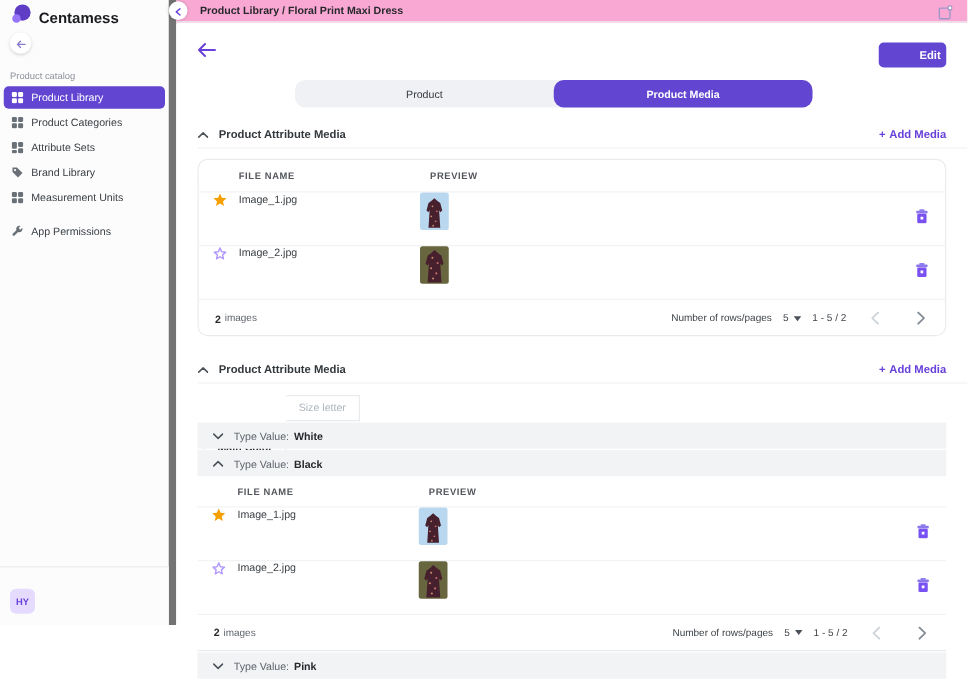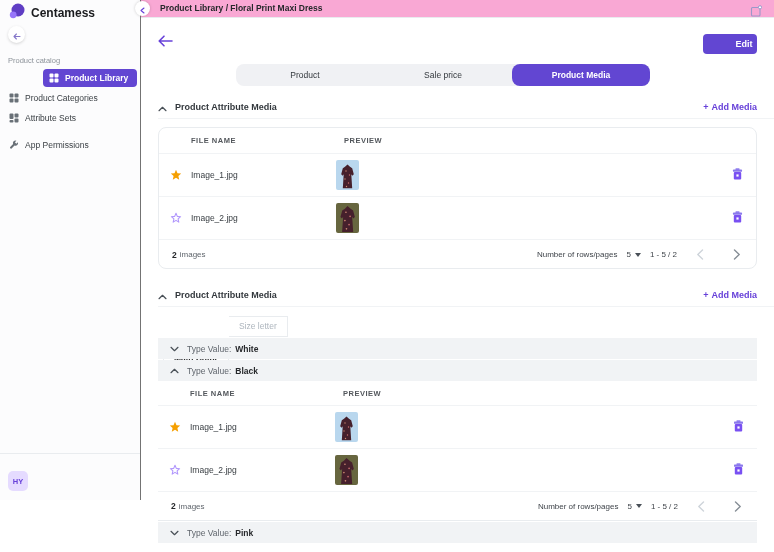--- a/index.html
+++ b/index.html
@@ -3,32 +3,32 @@
 <meta charset="utf-8">
 <style>
   * { margin:0; padding:0; box-sizing:border-box; }
   html,body { width:774px; height:552px; }
   body {
     position:relative; overflow:hidden; background:#fff;
     font-family:"Liberation Sans", sans-serif; color:#2f3337;
   }
   
   .sidebar { position:absolute; left:0; top:0; width:141px; height:500px;
-             background:#fcfcfd; border-right:1px solid #737373; }
+             background:#fcfcfd; border-right:6px solid #737373; }
   .logo-row { position:absolute; top:3px; left:9px; display:flex; align-items:center; gap:6px; }
   .logo-title { font-size:12px; font-weight:700; color:#1a1b1e; }
   .collapse-btn { position:absolute; top:26px; left:8px; width:17px; height:17px; border-radius:50%;
                   background:#fff; box-shadow:0 1px 3px rgba(0,0,0,.16); display:flex;
                   align-items:center; justify-content:center; cursor:pointer; }
   .side-label { position:absolute; top:56px; left:8px; font-size:7.5px; color:#8d939a; }
   .nav { position:absolute; top:69px; left:3px; right:3px; }
   .nav-item { display:flex; align-items:center; gap:6px; height:18px; margin-bottom:2px;
               padding:0 6px; border-radius:4px; font-size:8.5px; color:#3b4045; cursor:pointer; }
   .nav-item .ico { display:flex; width:10px; justify-content:center; }
-  .nav-item.active { background:#6246d2; color:#fff; font-weight:700;margin-left:40px; }
+  .nav-item.active { background:#6246d2; color:#fff; font-weight:400; }
   .nav-item.gap-top { margin-top:9px; }
   .user-row { position:absolute; bottom:0; left:0; right:0; border-top:1px solid #e9ecef;
               padding:17px 8px 9px; display:flex; gap:6px; align-items:center; background:#fcfcfd; cursor:pointer; }
   .avatar { width:20px; height:20px; border-radius:5px; background:#e5dbff; color:#6741d9;
             font-size:7.5px; font-weight:700; display:flex; align-items:center; justify-content:center; }
   .user-name { font-size:8px; font-weight:700; color:#1a1b1e; line-height:10px; }
   .user-email { font-size:7px; color:#868e96; line-height:9px; }
   
   .topbar { position:absolute; left:141px; right:0; top:0; height:18px; background:#f9a8d4;
             border-bottom:1px solid #e9ecef; }
@@ -57,21 +57,21 @@
                font-weight:600; cursor:pointer; }
   .divider { position:absolute; left:17px; right:0; border-top:1px solid #f1f3f5; }
   .d1 { top:99px; } .d2 { top:287px; }
   
   .card { position:absolute; left:17px; right:17px; top:108px; height:142px;
           border:1px solid #e9ecef; border-radius:8px; background:#fff; overflow:hidden; }
   .thead { display:flex; align-items:center; height:26px; border-bottom:1px solid #f1f3f5; }
   .th-file { margin-left:32px; width:153px; font-size:7.5px; font-weight:700; color:#53575c;
              letter-spacing:.5px; }
   .th-prev { font-size:7.5px; font-weight:700; color:#53575c; letter-spacing:.5px; }
-  .trow { display:flex; align-items:center; height:43px; border-bottom:1px solid #f1f3f5;
+  .trow { display:flex; align-items:flex-start; height:43px; border-bottom:1px solid #f1f3f5;
           position:relative; }
   .star-btn { margin-left:11px; width:13px; display:flex; cursor:pointer; }
   .fname { margin-left:8px; width:145px; font-size:8.5px; color:#3b4045; }
   .thumb { width:23px; height:30px; border-radius:2px; overflow:hidden; display:flex;
            align-items:flex-end; justify-content:center; }
   .del-btn { position:absolute; right:13px; top:50%; transform:translateY(-50%); cursor:pointer; }
   .tfoot { display:flex; align-items:center; height:29px; padding:0 13px; font-size:8px; color:#5f656c; }
   .count-num { font-weight:700; color:#26282b; margin-right:3px; font-size:8.5px; }
   .foot-right { margin-left:auto; display:flex; align-items:center; gap:9px; color:#3f444a; }
   .rows-select { display:flex; align-items:center; gap:4px; cursor:pointer; }
@@ -141,20 +141,40 @@
       <span class="ico">
         <svg width="10" height="10" viewBox="0 0 10 10">
             <rect x="0.5" y="0.5" width="4" height="5.5" rx="1" fill="#697077"></rect>
             <rect x="5.5" y="0.5" width="4" height="4" rx="1" fill="#697077"></rect>
             <rect x="0.5" y="7" width="4" height="2.5" rx="1" fill="#697077"></rect>
             <rect x="5.5" y="5.5" width="4" height="4" rx="1" fill="#697077"></rect>
           </svg>
       </span>
       <span>Attribute Sets</span>
     </div>
+    <div class="nav-item">
+      <span class="ico">
+        <svg width="10" height="10" viewBox="0 0 10 10">
+            <path d="M1 1h3.6L9 5.4 5.4 9 1 4.6Z" fill="#697077"></path>
+            <circle cx="3" cy="3" r="0.9" fill="#fcfcfd"></circle>
+          </svg>
+      </span>
+      <span>Brand Library</span>
+    </div>
+    <div class="nav-item">
+      <span class="ico">
+        <svg width="10" height="10" viewBox="0 0 10 10">
+            <rect x="0.5" y="0.5" width="4" height="4" rx="1" fill="#697077"></rect>
+            <rect x="5.5" y="0.5" width="4" height="4" rx="1" fill="#697077"></rect>
+            <rect x="0.5" y="5.5" width="4" height="4" rx="1" fill="#697077"></rect>
+            <rect x="5.5" y="5.5" width="4" height="4" rx="1" fill="#697077"></rect>
+          </svg>
+      </span>
+      <span>Measurement Units</span>
+    </div>
     <div class="nav-item gap-top">
       <span class="ico">
         <svg width="10" height="10" viewBox="0 0 10 10">
             <path d="M8.8 2.2a2.5 2.5 0 0 1-3.3 3.3L2.6 8.4a1 1 0 0 1-1.4-1.4l2.9-2.9a2.5 2.5 0 0 1 3.3-3.3L5.9 2.3l1.4 1.4Z" fill="#697077"></path>
           </svg>
       </span>
       <span>App Permissions</span>
     </div>
   </div>
   <div class="user-row">
@@ -186,21 +206,20 @@
     <span>
       <svg width="15" height="12" viewBox="0 0 15 12">
           <path d="M14 6H1.5M6 1.2 1.2 6 6 10.8" stroke="#6741d9" stroke-width="1.6" fill="none" stroke-linecap="round" stroke-linejoin="round"></path>
         </svg>
     </span>
   </div>
   <button class="edit-btn">Edit</button>
 
   <div class="tabbar">
     <div class="tab">Product</div>
-    <div class="tab">Sale price</div>
     <div class="tab active">Product Media</div>
   </div>
 
   <div class="sec-head s1">
     <span>
       <svg width="9" height="6" viewBox="0 0 9 6">
           <path d="M1 4.7 4.5 1.3 8 4.7" stroke="#495057" stroke-width="1.2" fill="none" stroke-linecap="round" stroke-linejoin="round"></path>
         </svg>
     </span>
     <span class="sec-title">Product Attribute Media</span>

